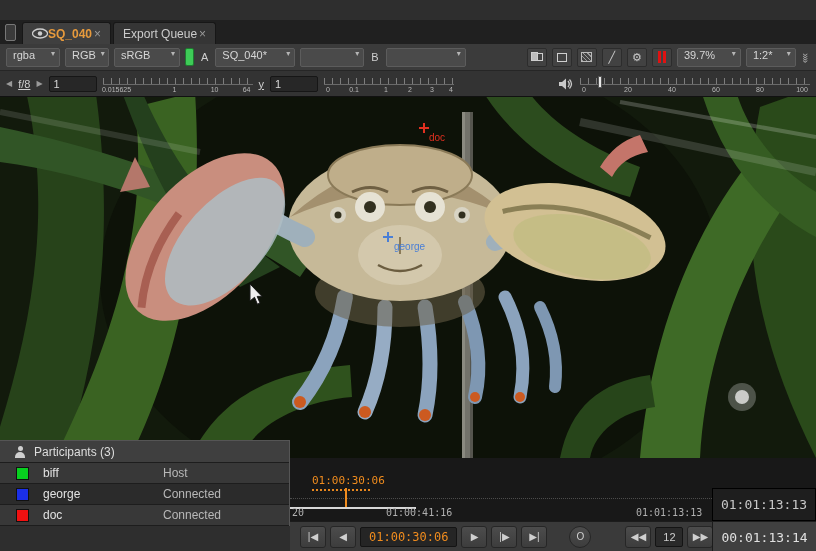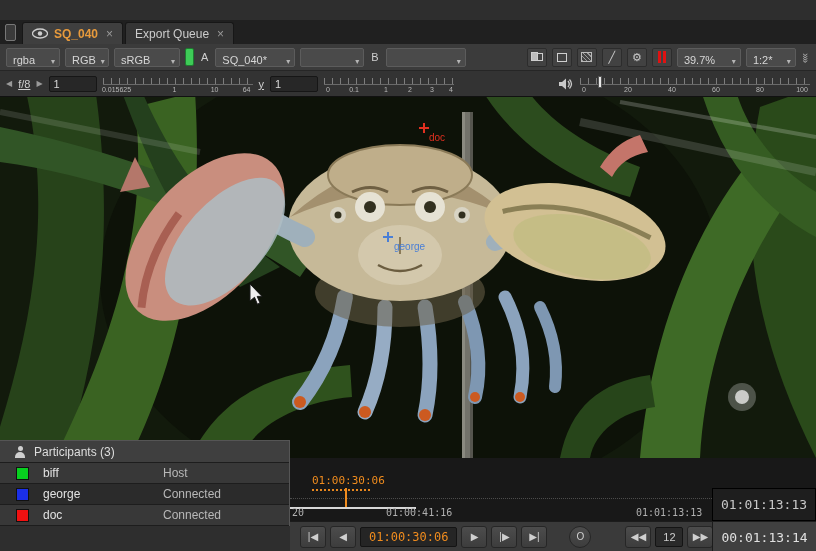--- a/index.html
+++ b/index.html
@@ -9,33 +9,33 @@
 
   
   .menubar { position:absolute; top:0; left:0; right:0; height:20px; background:#2d2d2d;
              display:flex; align-items:center; gap:0; padding-left:8px; border-bottom:1px solid #222; }
   .menubar span { color:#d8d8d8; font-size:12px; padding:0 9px; line-height:20px; cursor:default; }
 
   
   .tabbar { position:absolute; top:20px; left:0; right:0; height:24px; background:#202020;
             display:flex; align-items:flex-end; }
   .pane-icon { width:11px; height:17px; margin:0 6px 3px 5px; border:1px solid #777; background:#3a3a3a; border-radius:2px; }
-  .tab { height:22px; display:flex; align-items:center; gap:6px; padding:0 9px; background:#353535;
+  .tab { height:22px; display:flex; align-items:center; gap:0; padding:0 9px; background:#353535;
          border:1px solid #171717; border-bottom:none; border-radius:3px 3px 0 0; margin-right:2px; }
   .tab.active { background:#3f3f3f; }
   .tab .label { font-size:12px; color:#cccccc; }
   .tab.active .label { font-weight:bold; }
   .tab .close { color:#999; font-size:12px; padding-left:2px; }
   .eye-ic { width:16px; height:11px; }
 
   
   .toolbar1 { position:absolute; top:44px; left:0; right:0; height:27px; background:#3b3b3b;
               border-bottom:1px solid #262626; display:flex; align-items:center; gap:5px; padding:0 6px; }
   .dd { height:19px; background:#4a4a4a; border:1px solid #5c5c5c; border-radius:2px; color:#d6d6d6;
-        font-size:11px; display:flex; align-items:flex-end; justify-content:space-between; padding:0 4px 0 6px; }
+        font-size:11px; display:flex; align-items:flex-start; justify-content:space-between; padding:0 4px 0 6px; }
   .dd .arr { font-size:8px; color:#b5b5b5; margin-left:5px; }
   .green-pill { width:9px; height:18px; border-radius:2px; background:#3ecb57; border:1px solid #1e7a30; }
   .ab-label { color:#cfcfcf; font-size:11px; padding:0 2px; }
   .tb-spacer { flex:1; }
   .icon-btn { width:20px; height:19px; background:#424242; border:1px solid #2c2c2c; border-radius:2px;
               display:flex; align-items:center; justify-content:center; color:#c9c9c9; font-size:11px; }
   .sq2 { position:relative; width:12px; height:10px; }
   .sq2 i { position:absolute; border:1px solid #cfcfcf; background:transparent; display:block; }
   .sq2 i:first-child { left:0; top:0; width:7px; height:9px; background:#bdbdbd; }
   .sq2 i:last-child { right:0; top:1px; width:6px; height:8px; }

